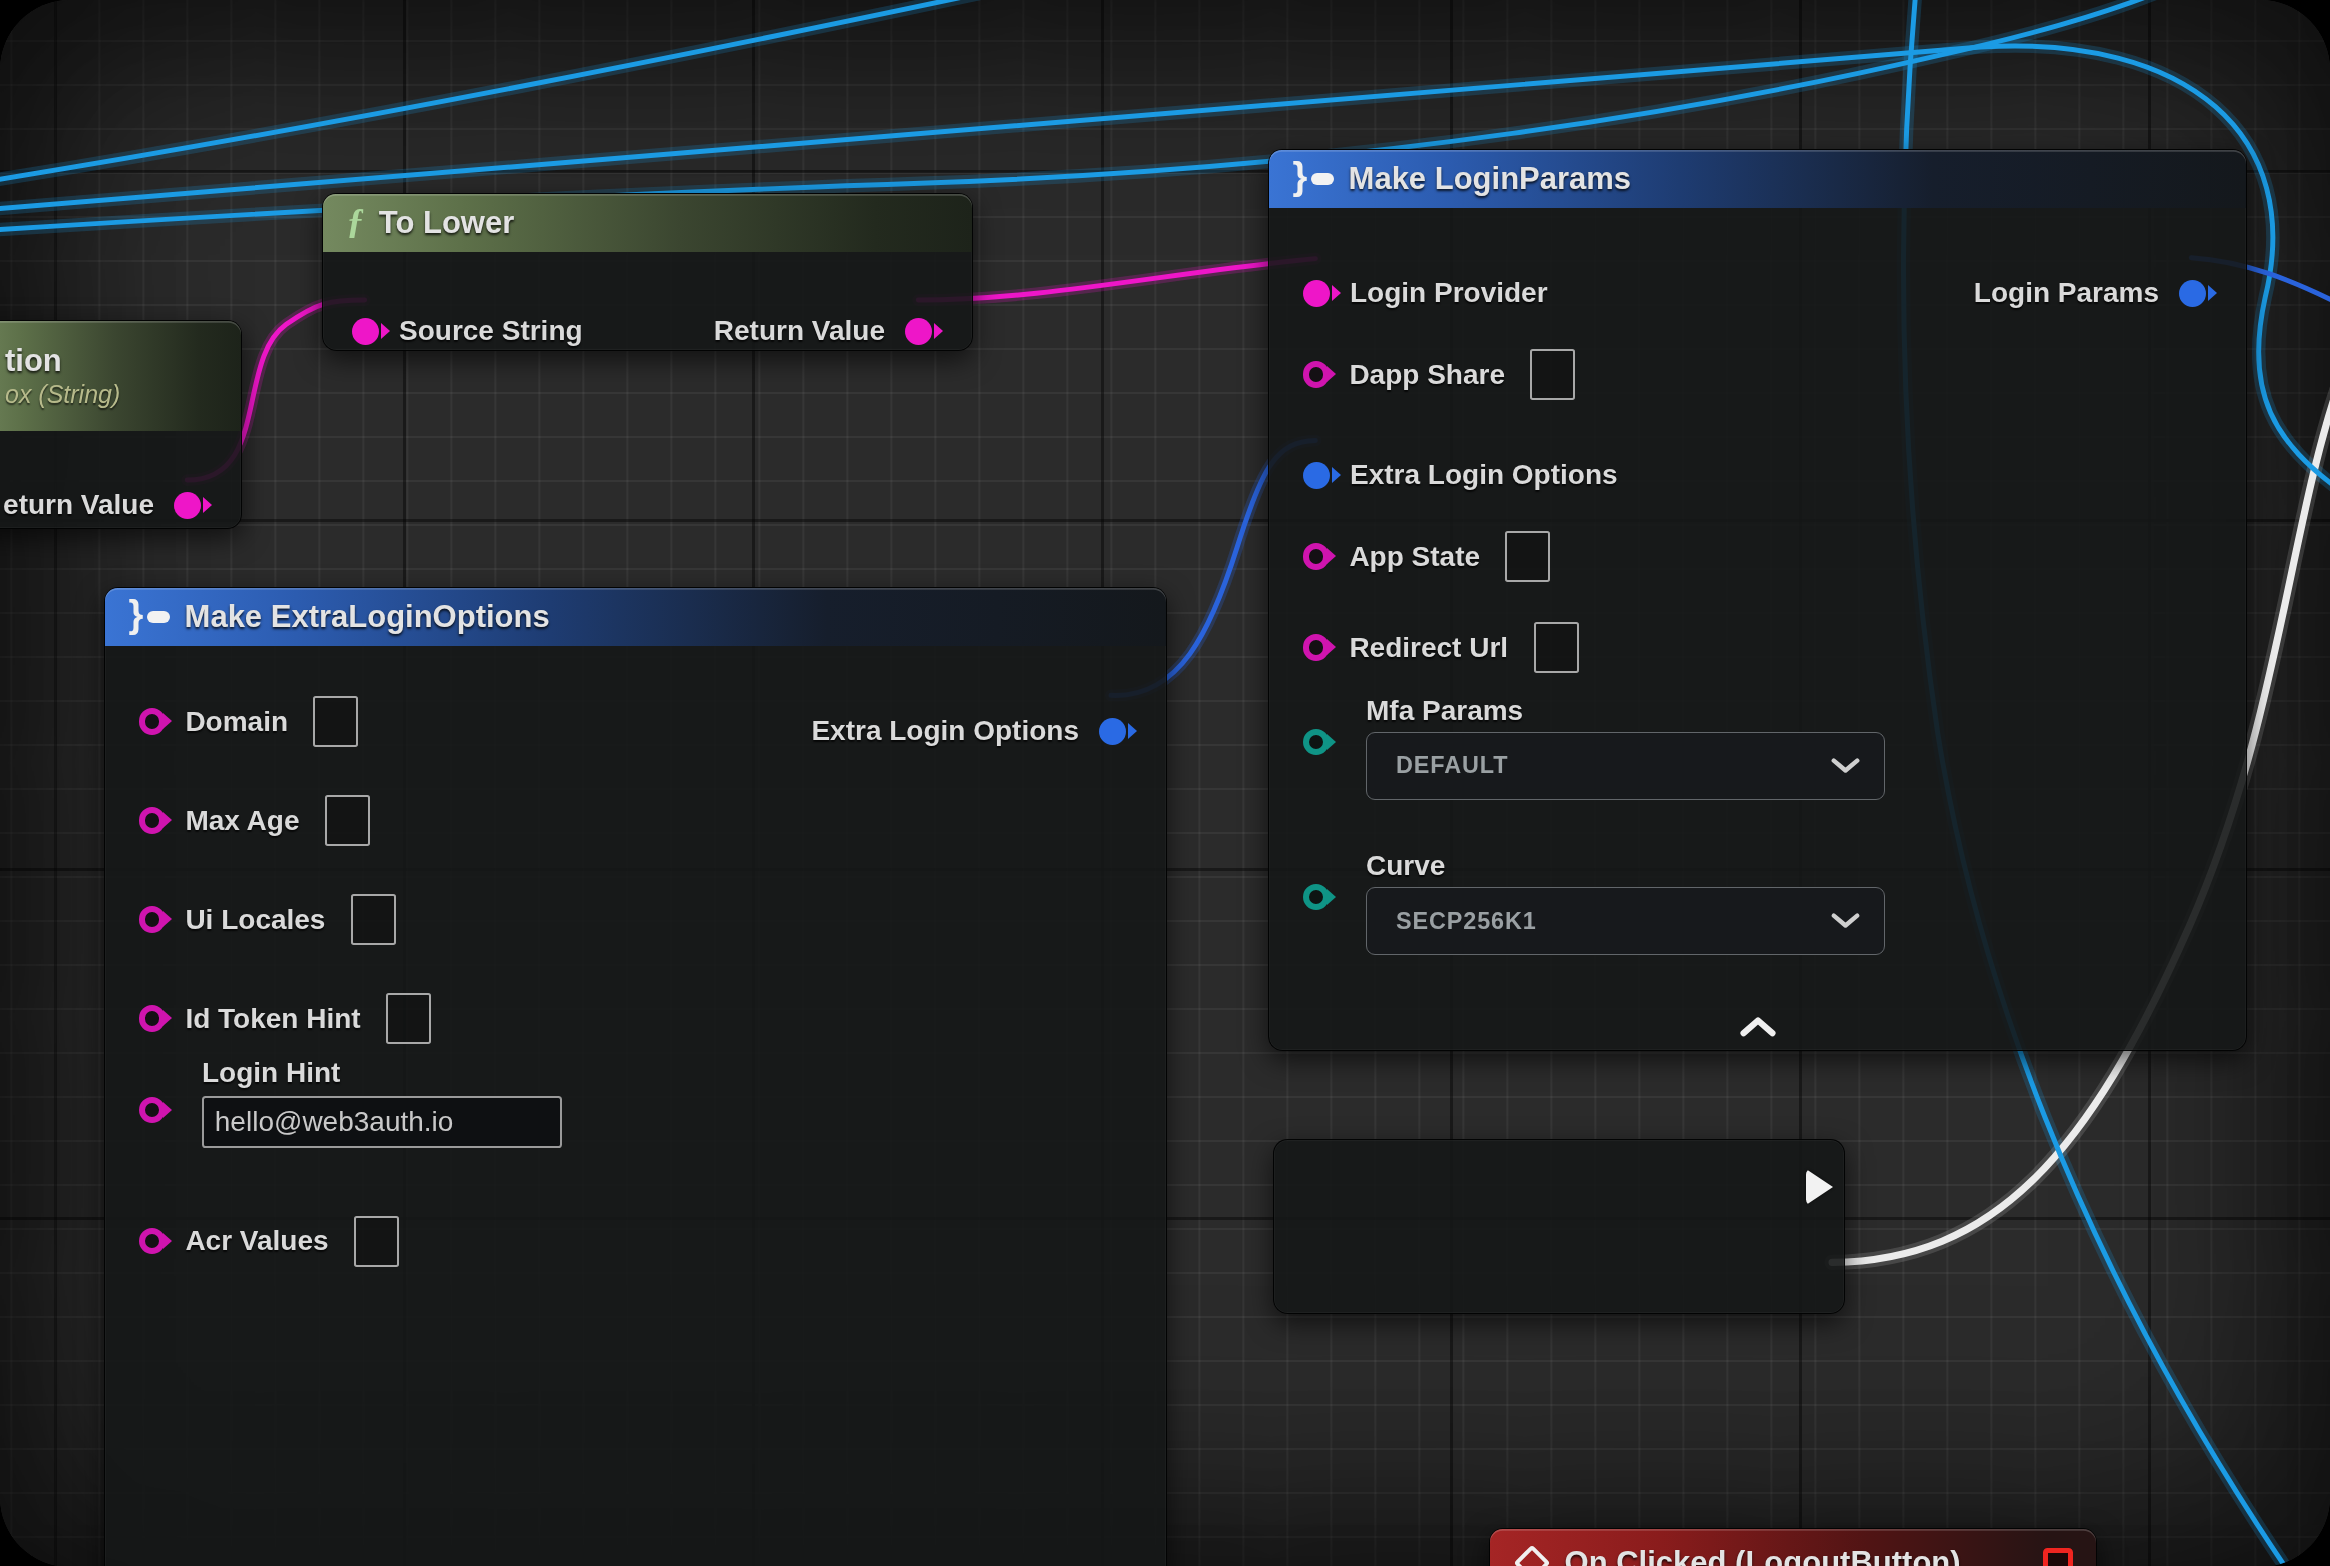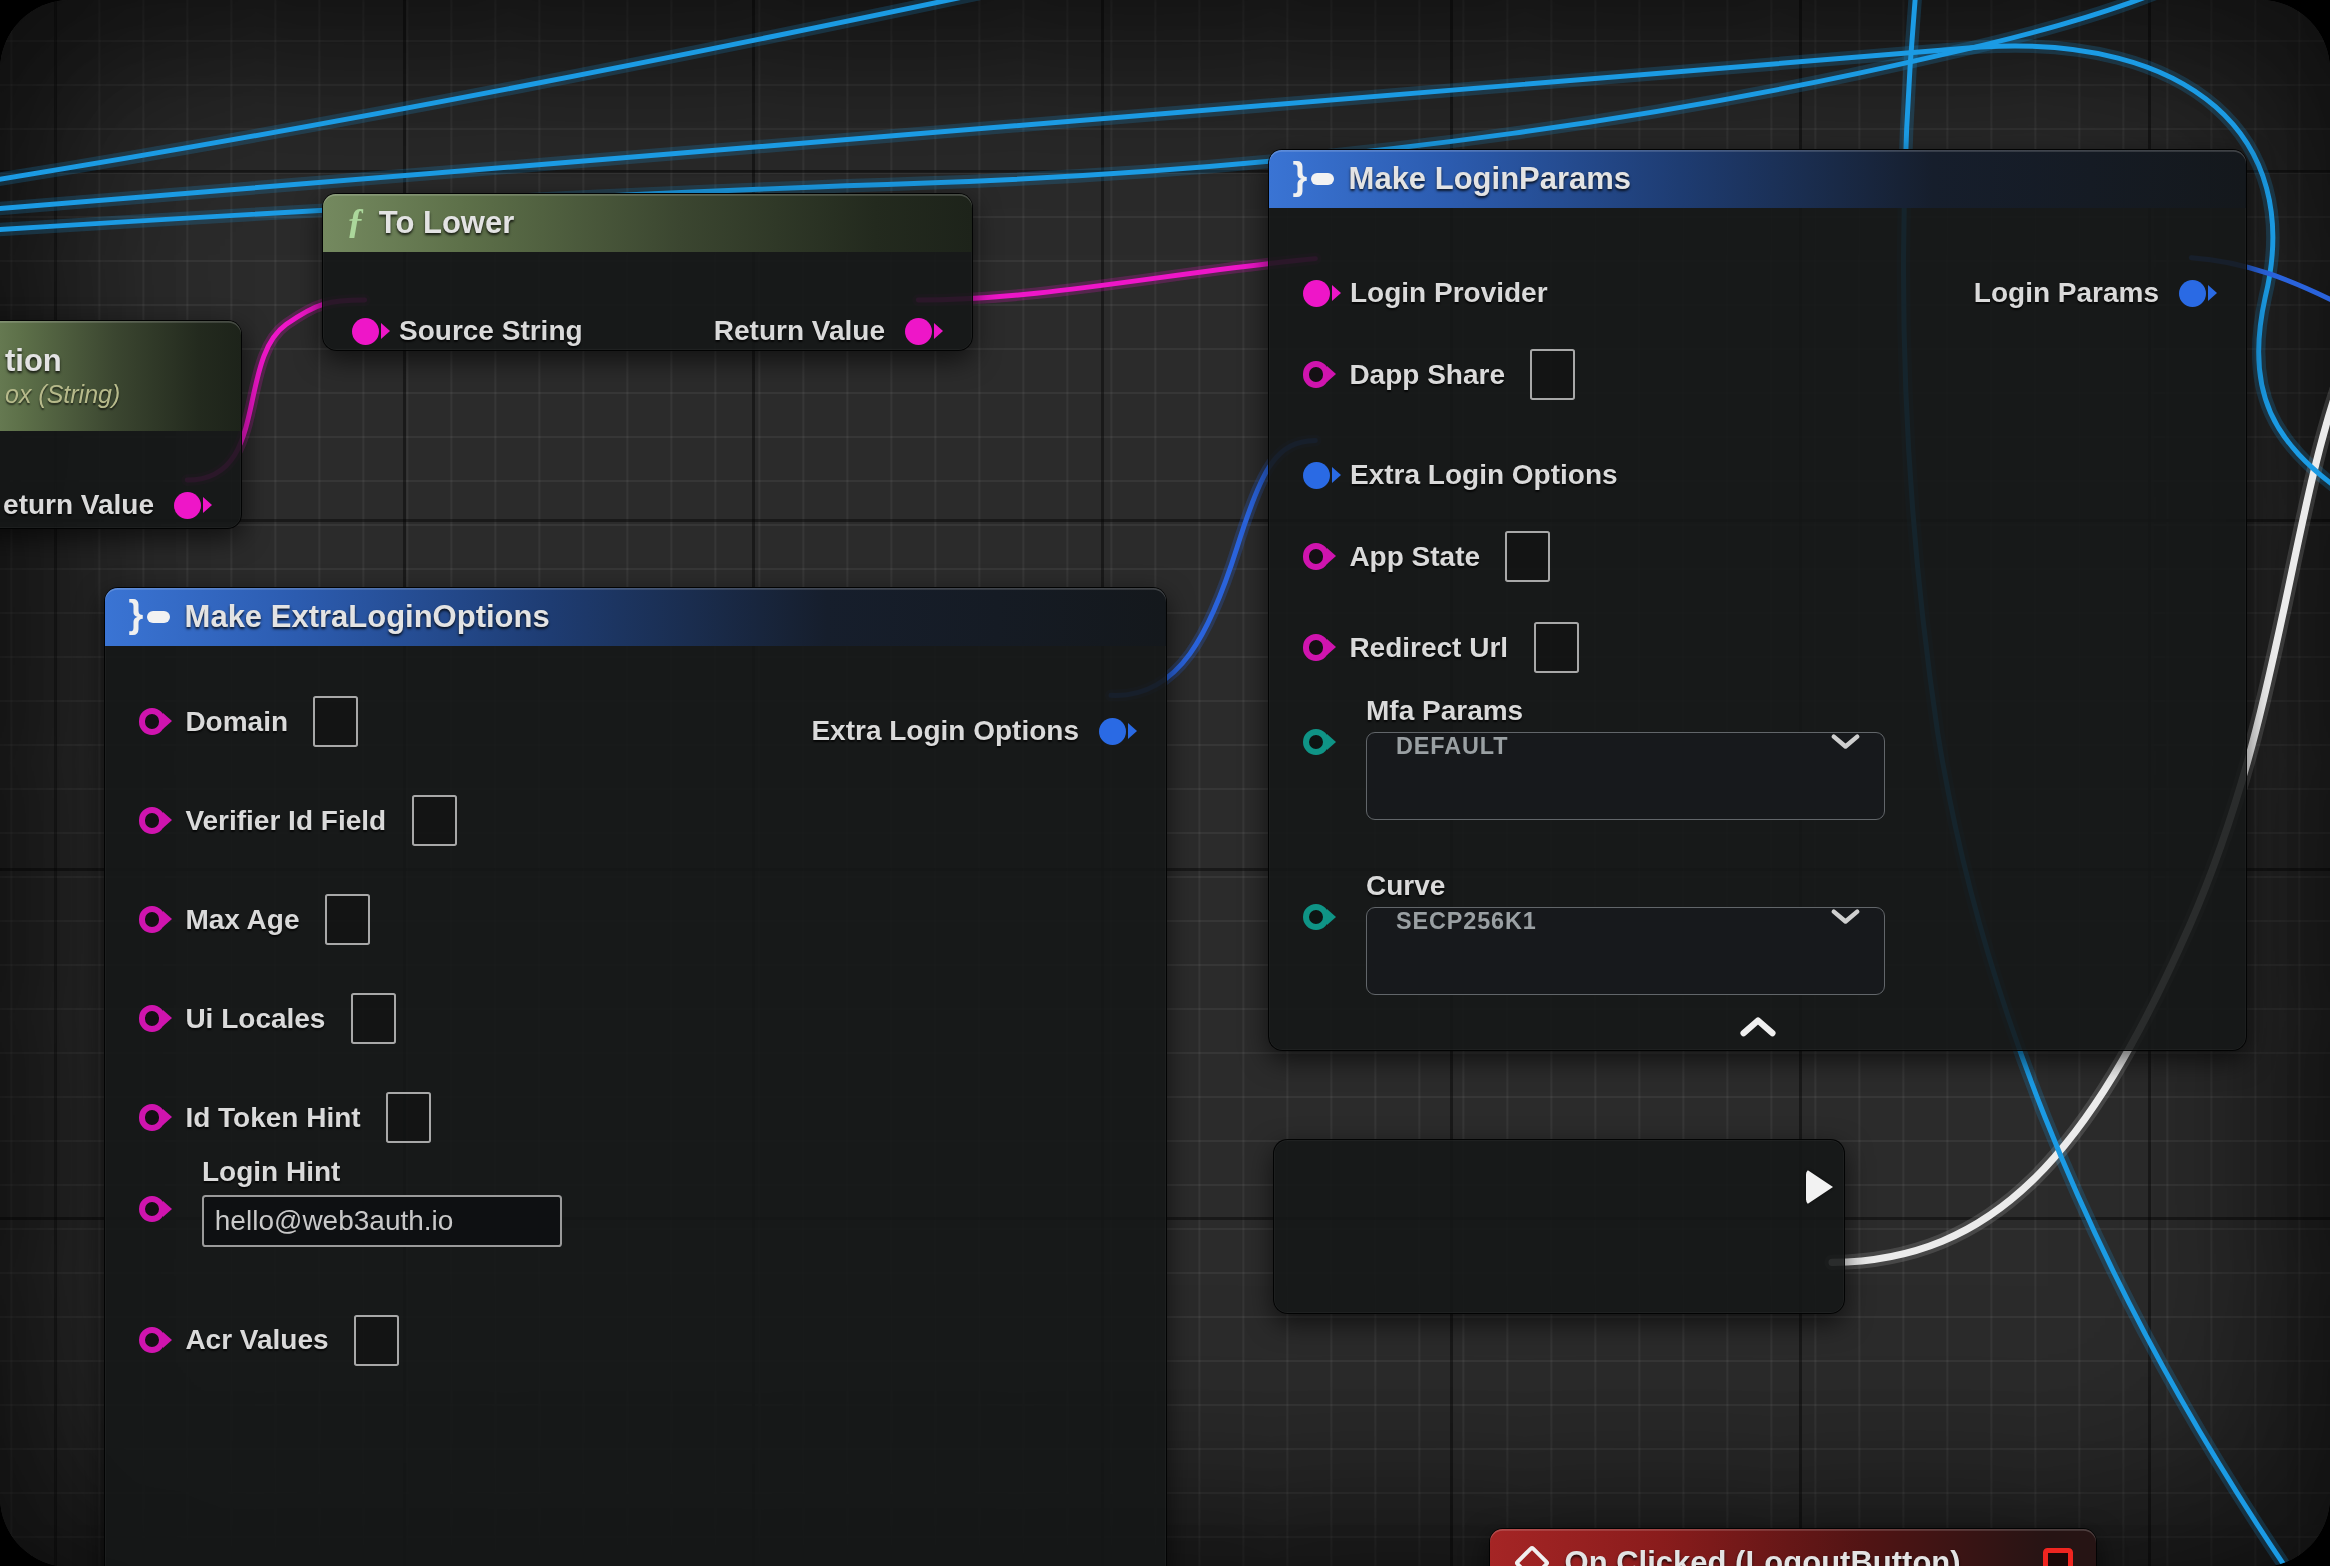--- a/index.html
+++ b/index.html
@@ -59,21 +59,21 @@
   .row{display:flex;align-items:flex-end;justify-content:space-between;padding:0 40px 0 34px;}
   .pingrp{display:flex;align-items:center;gap:20px;}
   .lbl{font-size:28px;font-weight:600;color:#dadada;text-shadow:0 1.8px 1.8px rgba(0,0,0,0.75);white-space:nowrap;}
   .chk{display:inline-block;width:41px;height:47px;border:2.7px solid #a8a8a8;border-radius:2.7px;
     background:rgba(8,8,8,0.25);margin-left:5.4px;}
 
   
   .enum-block{position:relative;padding-left:97px;}
   .enum-block .pin{position:absolute;left:34px;}
   .enum-label{font-size:28px;font-weight:600;color:#dadada;text-shadow:0 1.8px 1.8px rgba(0,0,0,0.75);}
-  .dropdown{display:flex;align-items:flex-start;justify-content:space-between;width:519px;height:88px;
+  .dropdown{display:flex;align-items:center;justify-content:space-between;width:519px;height:68px;
     box-sizing:border-box;margin-top:5.4px;padding:0 23.4px 0 29px;background:#17191c;
     border:1.8px solid #62666a;border-radius:9px;}
   .dropdown .dval{font-size:23.4px;font-weight:600;letter-spacing:0.9px;color:#9aa0a3;}
 
   .collapse{position:absolute;left:50%;transform:translateX(-50%);bottom:9px;}
 
   
   .field-block{position:relative;padding-left:97px;}
   .field-block .pin{position:absolute;left:34px;top:40px;}
   .flabel{font-size:28px;font-weight:600;color:#dadada;text-shadow:0 1.8px 1.8px rgba(0,0,0,0.75);}
@@ -178,27 +178,20 @@
           <span class="chk"></span>
         </div>
         <div class="pingrp">
           <span class="lbl">Extra Login Options</span>
           <span class="pin p-blue-f"></span>
         </div>
       </div>
       <div class="row">
         <div class="pingrp">
           <span class="pin p-mag-h"></span>
-          <span class="lbl">Verifier Id Field</span>
-          <span class="chk"></span>
-        </div>
-      </div>
-      <div class="row">
-        <div class="pingrp">
-          <span class="pin p-mag-h"></span>
           <span class="lbl">Max Age</span>
           <span class="chk"></span>
         </div>
       </div>
       <div class="row">
         <div class="pingrp">
           <span class="pin p-mag-h"></span>
           <span class="lbl">Ui Locales</span>
           <span class="chk"></span>
         </div>

